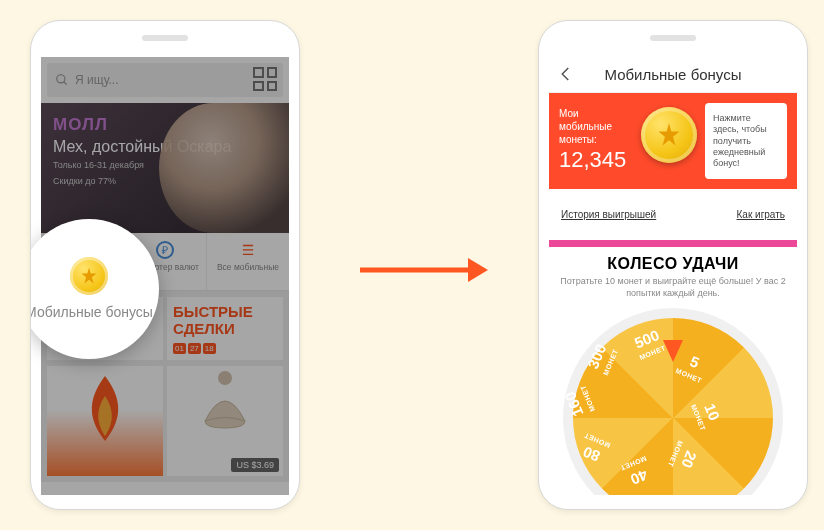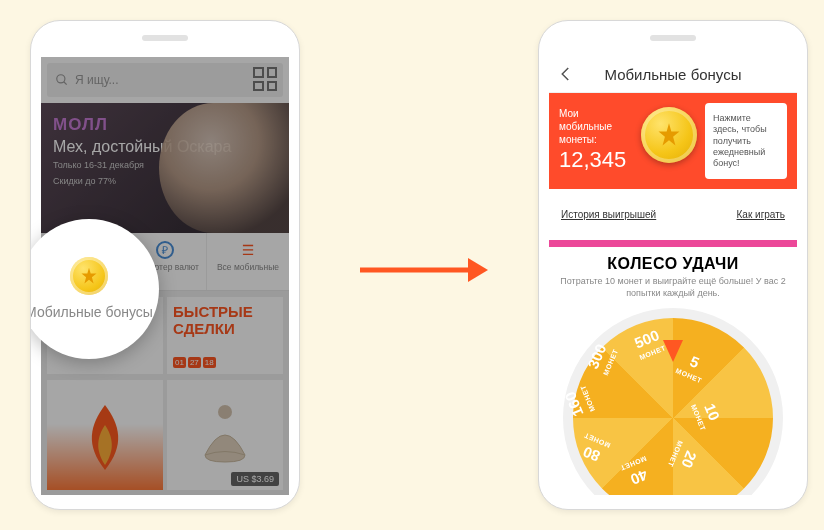--- a/index.html
+++ b/index.html
@@ -91,26 +91,26 @@
   .section-row {
     display: flex; padding: 6px; gap: 4px;
     background: #eee;
   }
   .card {
     flex:1; background: #fff; padding: 6px;
     font-size: 13px; color: #333; position:relative;
   }
   .card .sub { font-size: 8px; color: #999; margin-top:2px;}
   .card.deal .title { color:#ff5722; font-weight:bold; font-size:15px;}
-  .timer { margin-top:20px; display:flex; gap:2px;}
+  .timer { margin-top:6px; display:flex; gap:2px;}
   .timer span{ background:#ff5722;color:#fff;font-size:8px;padding:1px 2px;border-radius:2px;}
   .prod-row { display:flex; gap:4px; padding:0 6px 6px; background:#eee;}
   .prod {
     flex:1; height:110px; background:#fff; position:relative;
-    display:flex; align-items:center; justify-content:center;
+    display:flex; justify-content:center;
     font-size:10px; color:#aaa;
   }
   .prod.fire { background: linear-gradient(180deg,#fff 40%,#ff7a3a 100%); }
   .prod .price {
     position:absolute; bottom:4px; right:4px;
     background:#666; color:#fff; font-size:9px;
     padding:2px 5px; border-radius:2px;
   }
 
   

